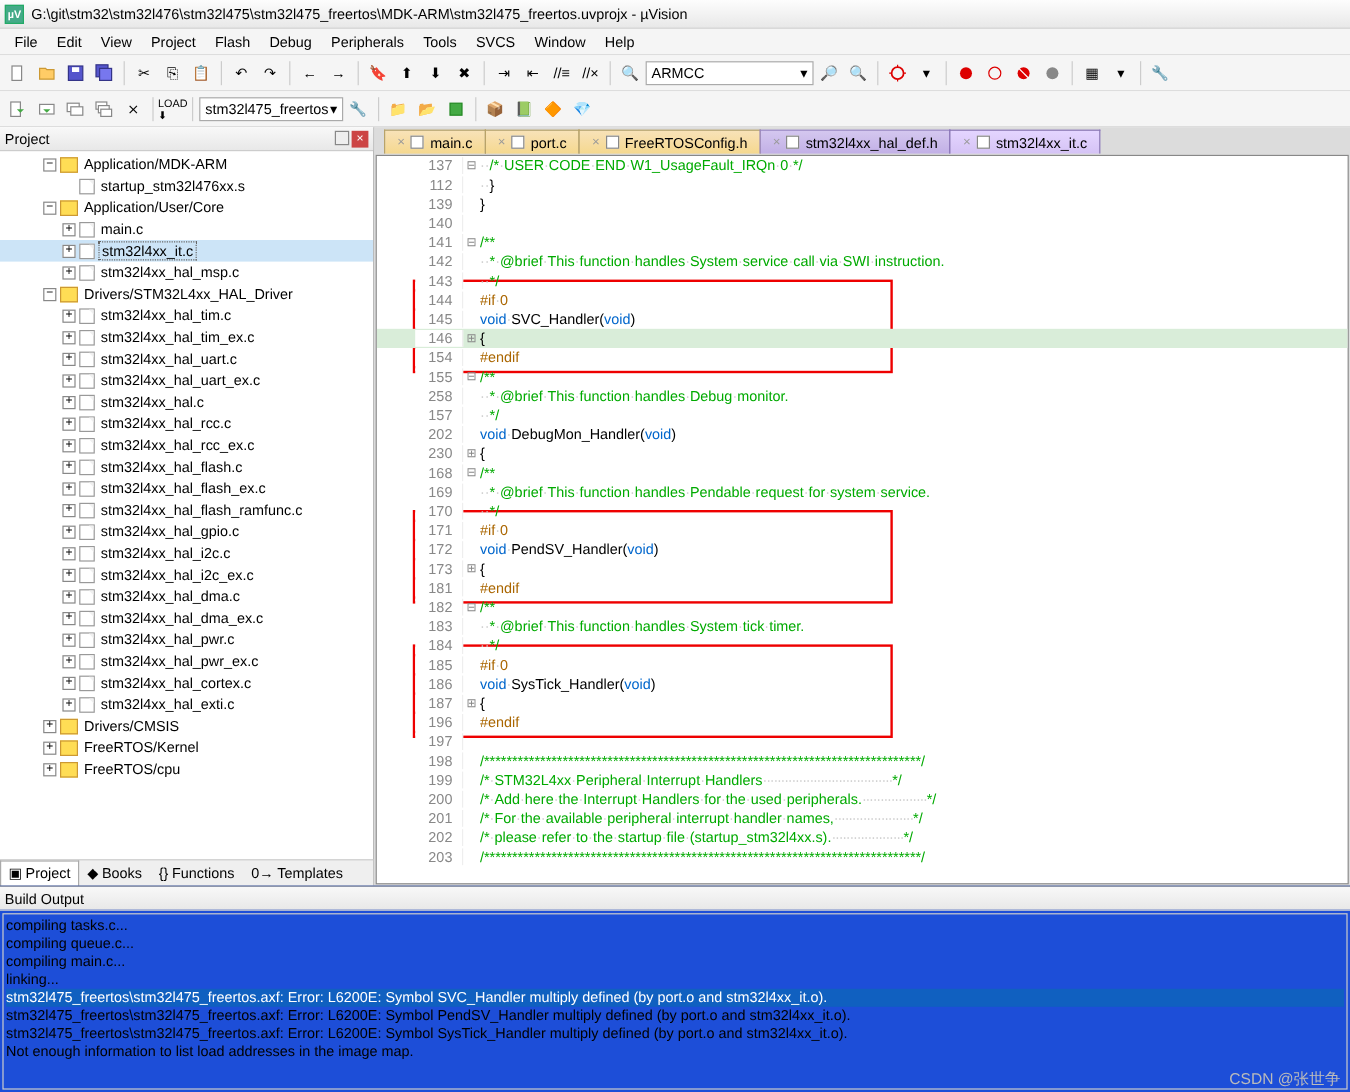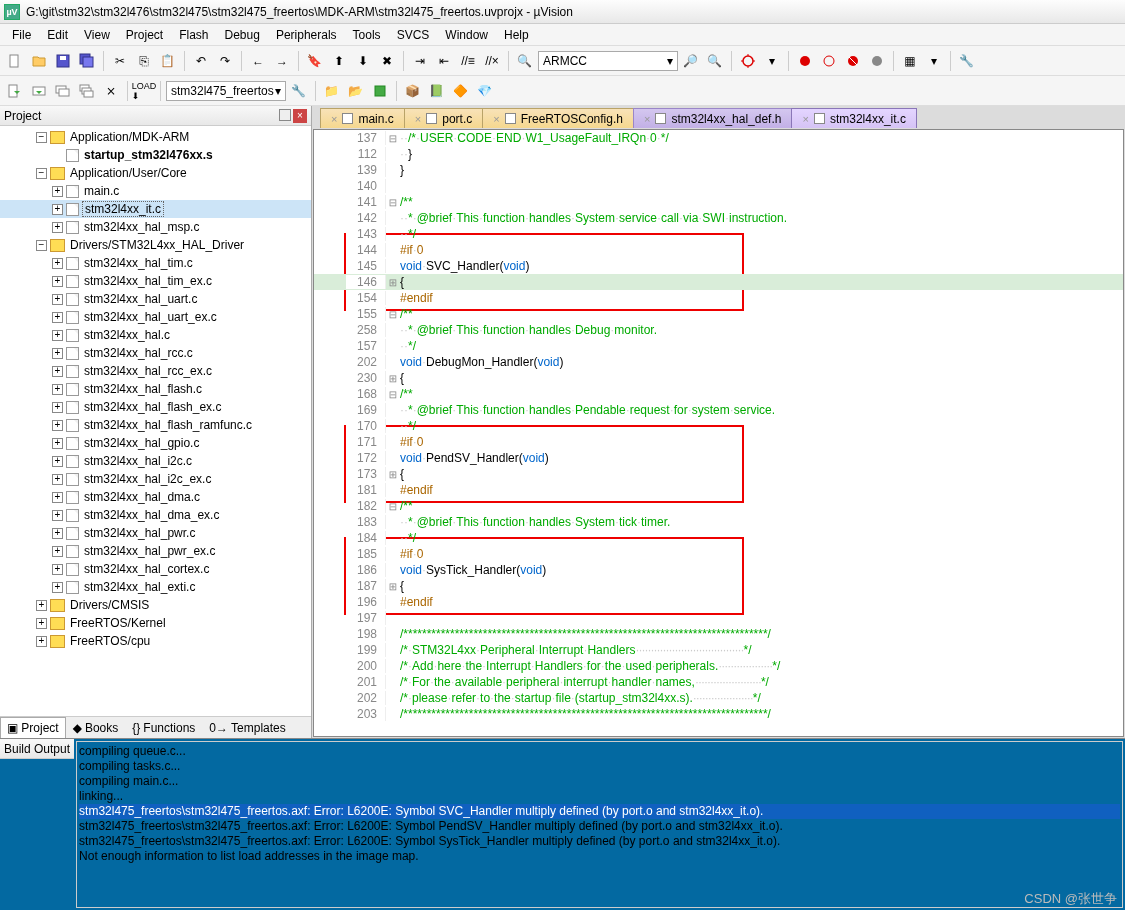--- a/index.html
+++ b/index.html
@@ -43,21 +43,21 @@
 .gut{width:32px;background:#f0f0f0}
 .ln{width:40px;text-align:right;color:#888;padding-right:8px;background:#fff;border-right:1px solid #eee}
 .fold{width:14px;text-align:center;color:#888;font-size:10px}
 .src{flex:1;white-space:pre}
 .cm{color:#0a0}
 .tp{color:#06c}
 .pp{color:#a60}
 .hlrow{background:#d9edd9}
 .redbox{position:absolute;border:2px solid #e00;pointer-events:none}
 .annot{position:absolute;color:#e00;font-family:"SimSun","Microsoft YaHei",serif;font-size:20px;pointer-events:none;text-shadow:0 0 1px #fff}
-.buildpane{height:172px;display:flex;flex-direction:row;border-top:1px solid #888;background:#0369a1}
+.buildpane{height:172px;display:flex;flex-direction:column;border-top:1px solid #888;background:#1d4ed8}
 .bdtxt{flex:1;overflow:auto;font-family:Consolas,monospace;font-size:13px;padding:2px;border:1px solid #ccc;margin:2px;line-height:15px}
 .blsel{background:#1060c0;color:#fff}
 .watermark{position:absolute;right:8px;bottom:4px;font-size:13px;color:#bbb;font-family:"Microsoft YaHei",sans-serif}
 .dots{color:#bbb;letter-spacing:-1px}
 svg{width:16px;height:16px}
 </style>
 </head>
 <body>
 
 <div class="titlebar">
@@ -228,21 +228,21 @@
           <div class="pushpin"></div>
           <div class="closex">×</div>
         </div>
     </div>
     <div class="tree" id="tree">
         <div class="tnode" style="padding-left: 36px;">
           <span class="tsq">−</span>
           <span class="tfldr y"></span>
           <span class="lbl">Application/MDK-ARM</span>
         </div>
-        <div class="tnode" style="padding-left: 52px; font-weight: bold;">
+        <div class="tnode" style="padding-left: 52px;">
           <span style="width:14px;display:inline-block"></span>
           <span class="tfile"></span>
           <span class="lbl">startup_stm32l476xx.s</span>
         </div>
         <div class="tnode" style="padding-left: 36px;">
           <span class="tsq">−</span>
           <span class="tfldr y"></span>
           <span class="lbl">Application/User/Core</span>
         </div>
         <div class="tnode" style="padding-left: 52px;">
@@ -640,22 +640,22 @@
         </div>
       </div>
   </div>
 </div>
 
 <div class="buildpane">
   <div class="panetitle">
       <span>Build Output</span>
     </div>
   <div class="bdtxt" id="bdtxt">
-    <div>compiling queue.c...</div>
-      <div>compiling tasks.c...</div>
+    <div>compiling tasks.c...</div>
+      <div>compiling queue.c...</div>
       <div>compiling main.c...</div>
       <div>linking...</div>
       <div class="blsel">stm32l475_freertos\stm32l475_freertos.axf: Error: L6200E: Symbol SVC_Handler multiply defined (by port.o and stm32l4xx_it.o).</div>
       <div>stm32l475_freertos\stm32l475_freertos.axf: Error: L6200E: Symbol PendSV_Handler multiply defined (by port.o and stm32l4xx_it.o).</div>
       <div>stm32l475_freertos\stm32l475_freertos.axf: Error: L6200E: Symbol SysTick_Handler multiply defined (by port.o and stm32l4xx_it.o).</div>
       <div>Not enough information to list load addresses in the image map.</div>
       <div class="watermark">CSDN @张世争</div>
   </div>
 </div>
 

